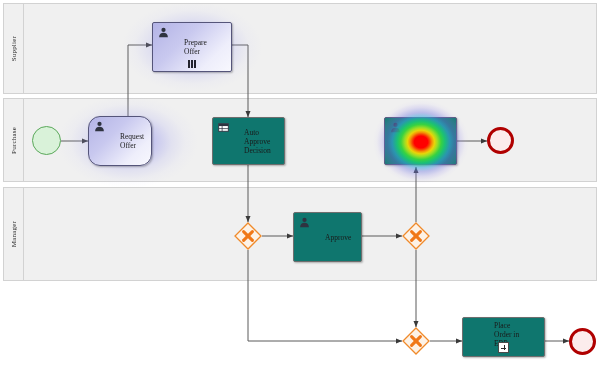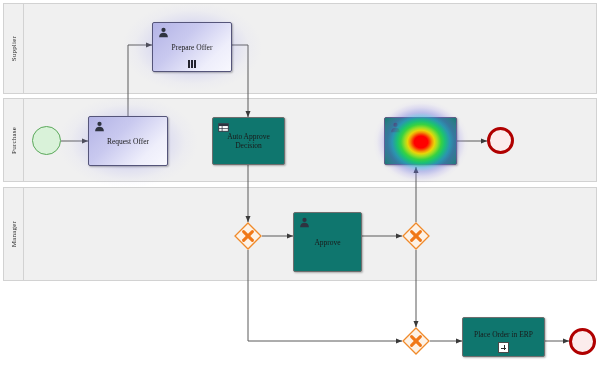--- a/index.html
+++ b/index.html
@@ -43,28 +43,27 @@
     box-shadow:1px 1px 2px rgba(0,0,0,0.28);
     z-index:6;
   }
   .task.blue {
     background:linear-gradient(135deg,#b3b3e6 0%,#c9c9ef 38%,#eeeefb 75%,#f8f8fe 100%);
     border-color:#55557a;
   }
   .task.plain { border-color:#6e6e6e; background:#0f766e; }
   .task-label {
     position:absolute;
-    left:0; right:0;
+    left:12px; right:0;
     top:50%;
     transform:translateY(-50%);
-    text-align:center;
     font-size:7.5px;
     color:#1a1a1a;
     line-height:9px;
-    padding:0 5px;
+    padding:0 19px;
   }
   .task-icon {
     position:absolute;
     left:5px; top:4px;
     width:11px; height:11px;
     color:#2f3340;
   }
   .task-icon svg { display:block; width:11px; height:11px; }
   .task-marker {
     position:absolute;
@@ -199,21 +198,21 @@
         <path d="M545,341 L569,341"></path>
       </g>
     </svg>
   </div>
 
   <div class="glow glow-purple" style="left:58px; top:96px; width:140px; height:92px;"></div>
   <div class="glow glow-purple" style="left:122px; top:2px; width:140px; height:90px;"></div>
 
   <div class="event start" style="left:32px; top:126px; width:29px; height:29px;"></div>
 
-  <div class="task blue" style="left:88px; top:116px; width:80px; height:50px;">
+  <div class="task blue" style="left:88px; top:116px; width:64px; height:50px;border-radius:12px;">
     <span class="task-icon">
       <svg viewBox="0 0 16 16">
           <circle cx="8" cy="4.2" r="3.1" fill="currentColor"></circle>
           <path d="M1.6 15 C1.6 10.4 4.6 8.3 8 8.3 C11.4 8.3 14.4 10.4 14.4 15 Z" fill="currentColor"></path>
         </svg>
     </span>
     <div class="task-label">Request Offer</div>
   </div>
 
   <div class="task blue" style="left:152px; top:22px; width:80px; height:50px;">
@@ -263,21 +262,21 @@
   <div class="gateway" style="left:234px; top:222px; width:28px; height:28px;">
     <svg width="28" height="28" viewBox="0 0 28 28">
       <polygon points="14,1 27,14 14,27 1,14" fill="#fdf2e6" stroke="#f08a2a" stroke-width="1.3"></polygon>
       <g stroke="#f07818" stroke-width="3.1" stroke-linecap="round">
         <line x1="9.6" y1="9.6" x2="18.4" y2="18.4"></line>
         <line x1="18.4" y1="9.6" x2="9.6" y2="18.4"></line>
       </g>
     </svg>
   </div>
 
-  <div class="task plain" style="left:293px; top:212px; width:69px; height:60px;">
+  <div class="task plain" style="left:293px; top:212px; width:69px; height:50px;">
     <span class="task-icon">
       <svg viewBox="0 0 16 16">
           <circle cx="8" cy="4.2" r="3.1" fill="currentColor"></circle>
           <path d="M1.6 15 C1.6 10.4 4.6 8.3 8 8.3 C11.4 8.3 14.4 10.4 14.4 15 Z" fill="currentColor"></path>
         </svg>
     </span>
     <div class="task-label">Approve</div>
   </div>
 
   <div class="gateway" style="left:402px; top:222px; width:28px; height:28px;">

